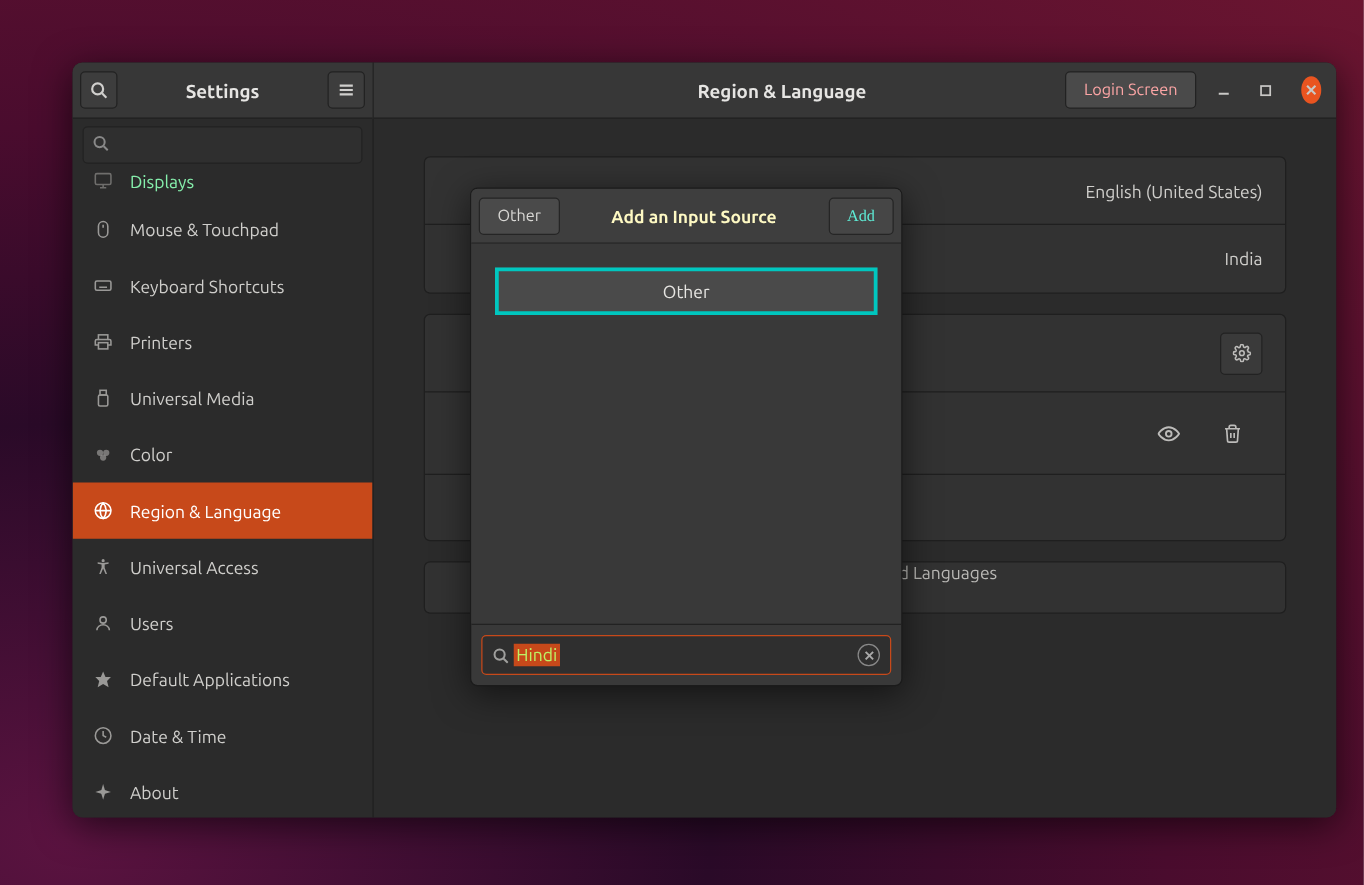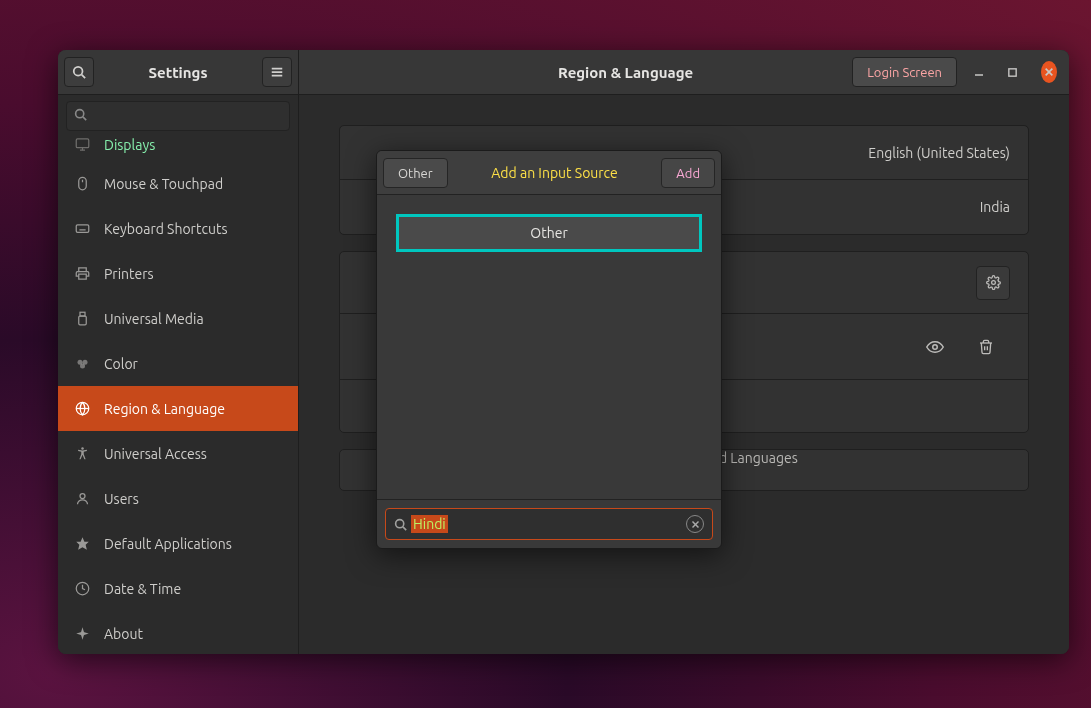--- a/index.html
+++ b/index.html
@@ -171,32 +171,32 @@
     display: flex; flex-direction: column;
     overflow: hidden;
   }
   .modal-header {
     height: 44px;
     background: #3e3e3e;
     display: flex; align-items: center;
     padding: 0 6px;
     border-bottom: 1px solid #222;
   }
-  .modal-title { flex:1; text-align:center; font-weight:400; color:#fde047; font-size:14px;}
+  .modal-title { flex:1; text-align:center; font-weight:700; color:#fef9c3; font-size:14px;}
   .mbtn {
     background: #4a4a4a;
     border: 1px solid #252525;
     border-radius: 4px;
     height: 30px;
     padding: 0 14px;
     color: #d8d7d4;
     font-size: 13px;
     display:flex;align-items:center;
   }
-  .mbtn.disabled { color: #f9a8d4; background:#464646; }
+  .mbtn.disabled { color: #5eead4; background:#464646;font-family:Liberation Serif, serif; }
   .modal-list {
     height: 304px;
     background: #393939;
     padding: 4px;
   }
   .other-item {
     height: 38px;
     margin: 15px;
     border: 3px solid #00c7bf;
     background: #4a4a4a;

